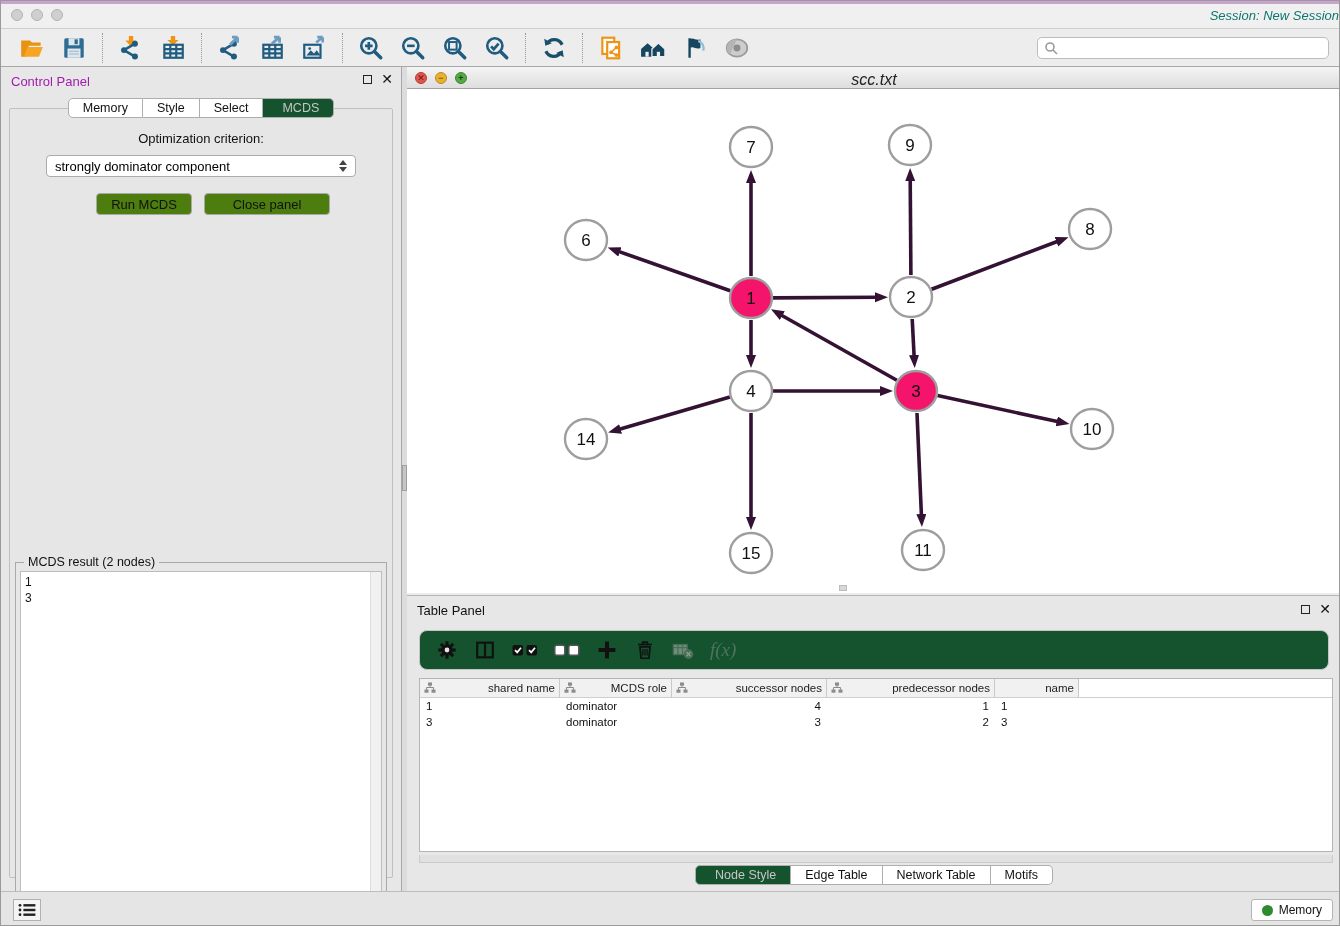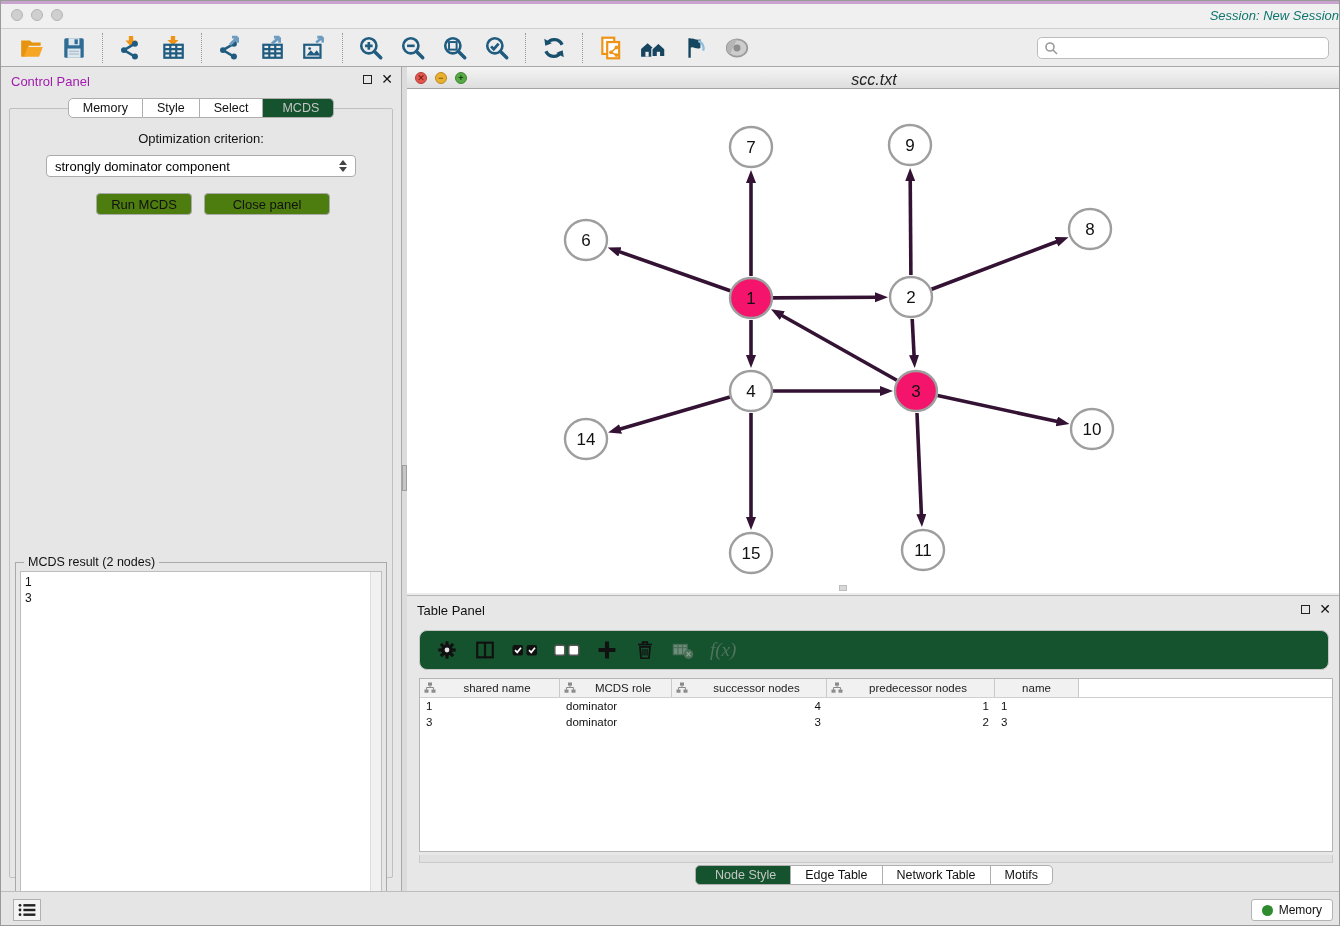--- a/index.html
+++ b/index.html
@@ -64,21 +64,21 @@
   
   .table-panel{position:absolute;left:406px;top:594px;width:934px;height:296px;background:#e7e7e7;border-top:1px solid #b7b7b7;}
   .tp-title{position:absolute;left:10px;top:7px;font-size:13px;color:#111;}
   .tp-toolbar{position:absolute;left:12px;top:34px;width:910px;height:40px;background:#14532d;border:1px solid #c4c4c4;border-radius:8px;display:flex;align-items:center;padding-left:8px;}
   .tp-icon{margin:0 8px;display:flex;align-items:center;justify-content:center;cursor:pointer;}
   .tp-icon.disabled{opacity:.45;cursor:default;}
   .fx{font-family:"Liberation Serif","DejaVu Serif",serif;font-style:italic;font-size:19px;color:#9a9a9a;}
   .dtable{position:absolute;left:12px;top:82px;width:914px;height:174px;background:#fff;border:1px solid #b5b5b5;overflow:hidden;}
   .thead{display:flex;height:19px;border-bottom:1px solid #cfcfcf;}
   .th{background:#f1f1f1;border-right:1px solid #c9c9c9;display:flex;align-items:center;font-size:11.5px;color:#222;padding:0 4px;}
-  .th .thlabel{flex:1;text-align:center;}
+  .th .thlabel{flex:1;text-align:right;}
   .trow{display:flex;height:16px;font-size:11.5px;color:#111;cursor:default;}
   .td{padding:0 6px;display:flex;align-items:center;}
   .bottom-tabs{position:absolute;left:0;bottom:6px;width:100%;display:flex;justify-content:center;}
   .gray-strip{position:absolute;left:12px;bottom:28px;width:914px;height:8px;background:#e0e0e0;border:1px solid #cacaca;border-top:none;}
 
   
   .statusbar{position:absolute;left:0;top:890px;width:100%;height:36px;background:#e5e5e5;border-top:1px solid #bdbdbd;}
   .list-btn{position:absolute;left:12px;top:7px;width:28px;height:22px;background:#f4f4f4;border:1px solid #b0b0b0;display:flex;align-items:center;justify-content:center;cursor:pointer;}
   .memory-btn{position:absolute;right:6px;top:7px;height:22px;padding:0 10px;background:#fff;border:1px solid #b5b5b5;border-radius:3px;display:flex;align-items:center;gap:6px;font-size:12px;color:#111;cursor:pointer;}
   .mem-dot{width:11px;height:11px;border-radius:50%;background:#2e8b2e;}

